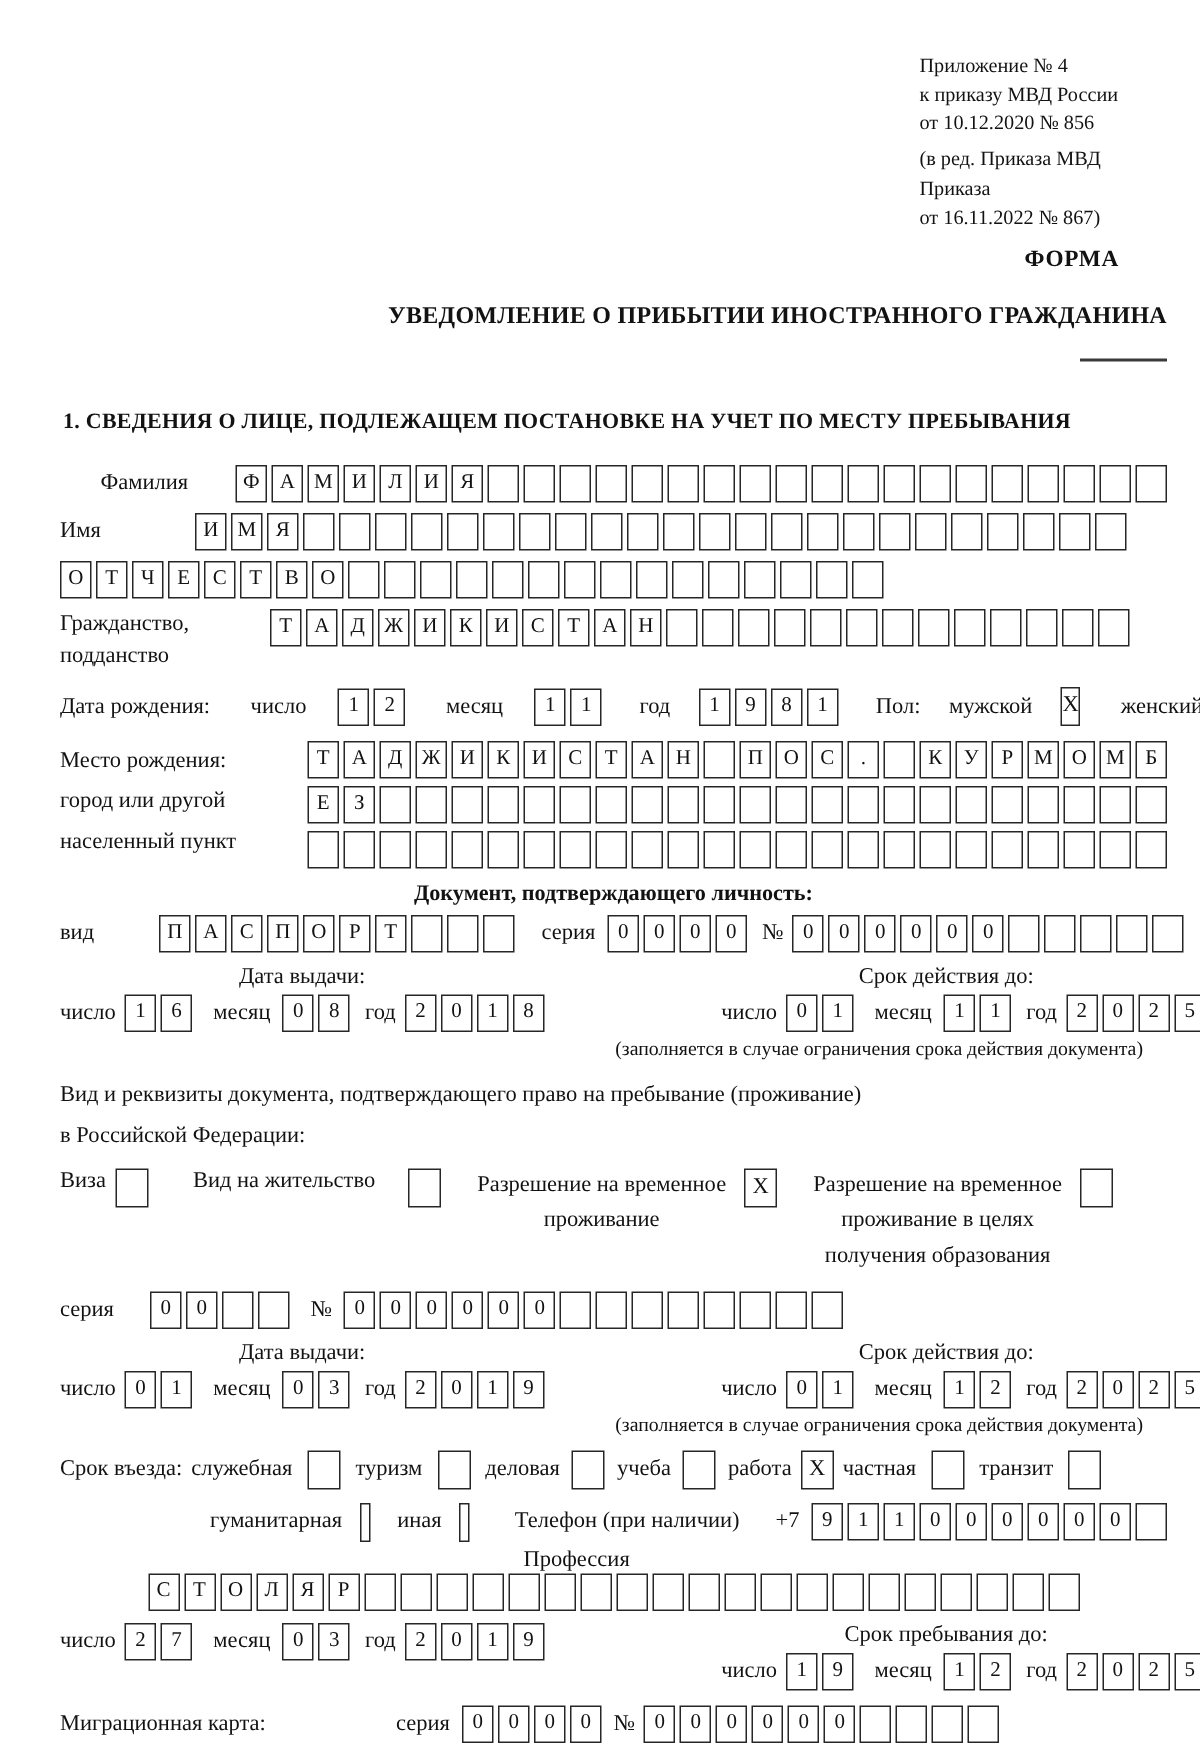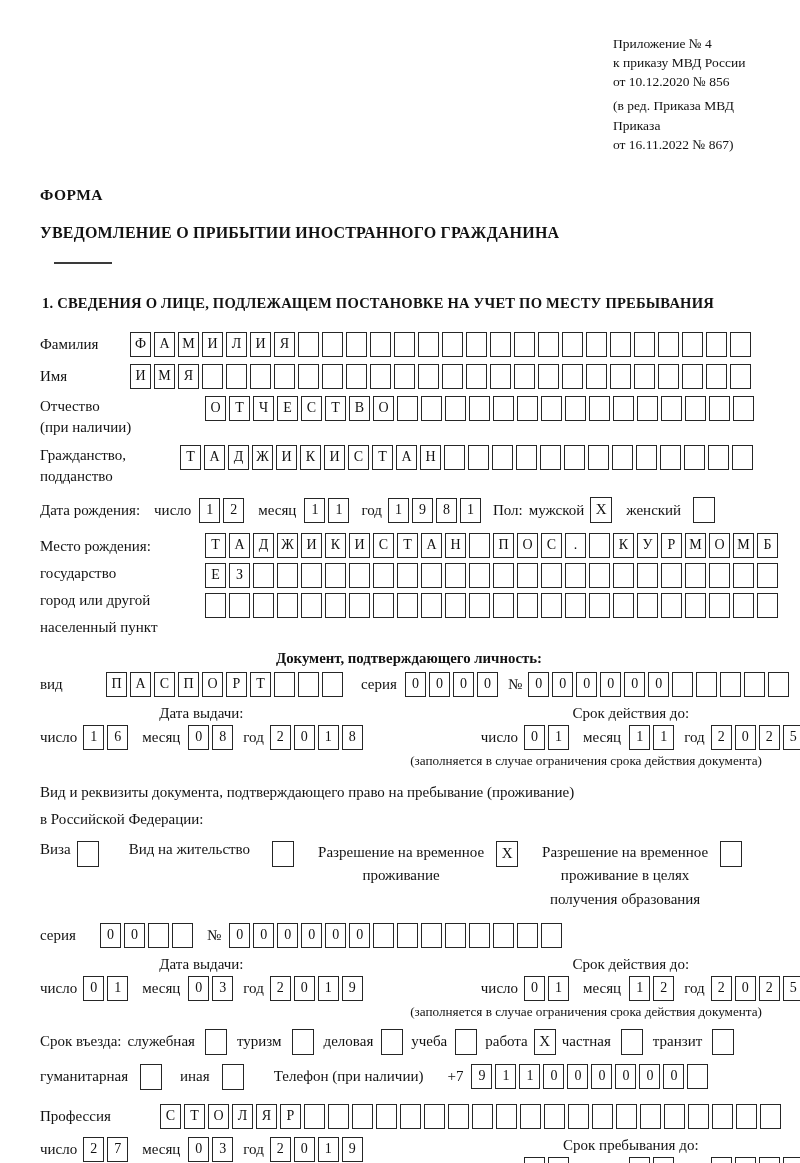--- a/index.html
+++ b/index.html
@@ -7,23 +7,23 @@
   body {
     width:800px; height:1163px; overflow:hidden;
     font-family:"Liberation Serif","DejaVu Serif",serif;
     color:#121212; font-size:15px;
   }
   .page { position:relative; padding:34px 22px 0 40px; }
 
   
   .header-note { margin-left:573px; font-size:13.5px; line-height:1.42; }
   .header-note .gap { margin-top:5px; }
-  .forma { padding-right:32px; font-weight:bold; font-size:15.5px; margin-top:32px; letter-spacing:.5px; }
-
-  .title { text-align:left; font-weight:bold; font-size:16px; margin-top:16px; line-height:1.6; letter-spacing:.2px; }
+  .forma { text-align:right; padding-right:32px; font-weight:bold; font-size:15.5px; margin-top:10px; letter-spacing:.5px; }
+
+  .title { text-align:right; font-weight:bold; font-size:16px; margin-top:16px; line-height:1.6; letter-spacing:.2px; }
   .underline { display:inline-block; width:58px; border-bottom:2.5px solid #3a3a3a; margin-left:14px; vertical-align:baseline; }
 
   .section-title { font-weight:bold; font-size:14.6px; margin-top:24px; margin-left:2px; letter-spacing:.2px; }
 
   
   .cells { display:inline-flex; gap:3px; vertical-align:middle; flex:0 0 auto; }
   .cell {
     flex:0 0 auto; width:21px; height:25px; border:1.6px solid #262626;
     text-align:center; font-size:14px; line-height:22px; background:#fff;
   }
@@ -79,21 +79,21 @@
 
   <div class="title">
     <div>УВЕДОМЛЕНИЕ О ПРИБЫТИИ ИНОСТРАННОГО ГРАЖДАНИНА</div>
     <div>
       <span class="underline"></span>
     </div>
   </div>
 
   <div class="section-title">1. СВЕДЕНИЯ О ЛИЦЕ, ПОДЛЕЖАЩЕМ ПОСТАНОВКЕ НА УЧЕТ ПО МЕСТУ ПРЕБЫВАНИЯ</div>
 
-  <div class="frow" style="margin-top:20px;">
+  <div class="frow" style="margin-top:20px;justify-content:flex-end;">
     <span class="flabel w90">Фамилия</span>
     <span class="cells">
         <span class="cell">Ф</span>
         <span class="cell">А</span>
         <span class="cell">М</span>
         <span class="cell">И</span>
         <span class="cell">Л</span>
         <span class="cell">И</span>
         <span class="cell">Я</span>
         <span class="cell"></span>
@@ -144,24 +144,20 @@
         <span class="cell"></span>
         <span class="cell"></span>
         <span class="cell"></span>
         <span class="cell"></span>
         <span class="cell"></span>
         <span class="cell"></span>
       </span>
   </div>
 
   <div class="frow top">
-    <span class="flabel w165 lh">
-      <span style="display:block">Отчество</span>
-      <span style="display:block">(при наличии)</span>
-    </span>
     <span class="cells">
         <span class="cell">О</span>
         <span class="cell">Т</span>
         <span class="cell">Ч</span>
         <span class="cell">Е</span>
         <span class="cell">С</span>
         <span class="cell">Т</span>
         <span class="cell">В</span>
         <span class="cell">О</span>
         <span class="cell"></span>
@@ -208,21 +204,21 @@
         <span class="cell"></span>
         <span class="cell"></span>
         <span class="cell"></span>
         <span class="cell"></span>
         <span class="cell"></span>
         <span class="cell"></span>
         <span class="cell"></span>
       </span>
   </div>
 
-  <div class="frow" style="margin-top:10px;">
+  <div class="frow" style="margin-top:10px;gap:13px;">
     <span class="flabel">Дата рождения:</span>
     <span class="ml14">число</span>
     <span class="cells ml8">
         <span class="cell">1</span>
         <span class="cell">2</span>
       </span>
     <span class="ml14">месяц</span>
     <span class="cells ml8">
         <span class="cell">1</span>
         <span class="cell">1</span>
@@ -237,21 +233,20 @@
     <span class="ml12">Пол:</span>
     <span class="ml6">мужской</span>
     <span class="cbox ml6">X</span>
     <span class="ml14">женский</span>
     <span class="cbox ml12"></span>
   </div>
 
   <div class="frow top" style="margin-top:10px;">
     <span class="flabel w165" style="line-height:27px;">
       <span style="display:block">Место рождения:</span>
-      <span style="display:block">государство</span>
       <span style="display:block">город или другой</span>
       <span style="display:block">населенный пункт</span>
     </span>
     <span class="stack">
       <span class="cells">
           <span class="cell">Т</span>
           <span class="cell">А</span>
           <span class="cell">Д</span>
           <span class="cell">Ж</span>
           <span class="cell">И</span>
@@ -527,41 +522,41 @@
     <span class="cbox ml8"></span>
     <span class="ml8">работа</span>
     <span class="cbox ml6">X</span>
     <span class="ml6">частная</span>
     <span class="cbox ml10"></span>
     <span class="ml10">транзит</span>
     <span class="cbox ml10"></span>
   </div>
 
   <div class="frow inline-opts" style="margin-top:9px;">
-    <span style="">гуманитарная</span>
+    <span style="margin-left:100px;">гуманитарная</span>
     <span class="cbox ml12"></span>
     <span class="ml18">иная</span>
     <span class="cbox ml12"></span>
     <span class="ml30">Телефон (при наличии)</span>
     <span class="ml24">+7</span>
     <span class="cells ml8">
         <span class="cell">9</span>
         <span class="cell">1</span>
         <span class="cell">1</span>
         <span class="cell">0</span>
         <span class="cell">0</span>
         <span class="cell">0</span>
         <span class="cell">0</span>
         <span class="cell">0</span>
         <span class="cell">0</span>
         <span class="cell"></span>
       </span>
   </div>
 
-  <div class="frow" style="margin-top:14px;">
+  <div class="frow" style="margin-top:4px;flex-direction:column;">
     <span class="flabel w120">Профессия</span>
     <span class="cells">
         <span class="cell">С</span>
         <span class="cell">Т</span>
         <span class="cell">О</span>
         <span class="cell">Л</span>
         <span class="cell">Я</span>
         <span class="cell">Р</span>
         <span class="cell"></span>
         <span class="cell"></span>

